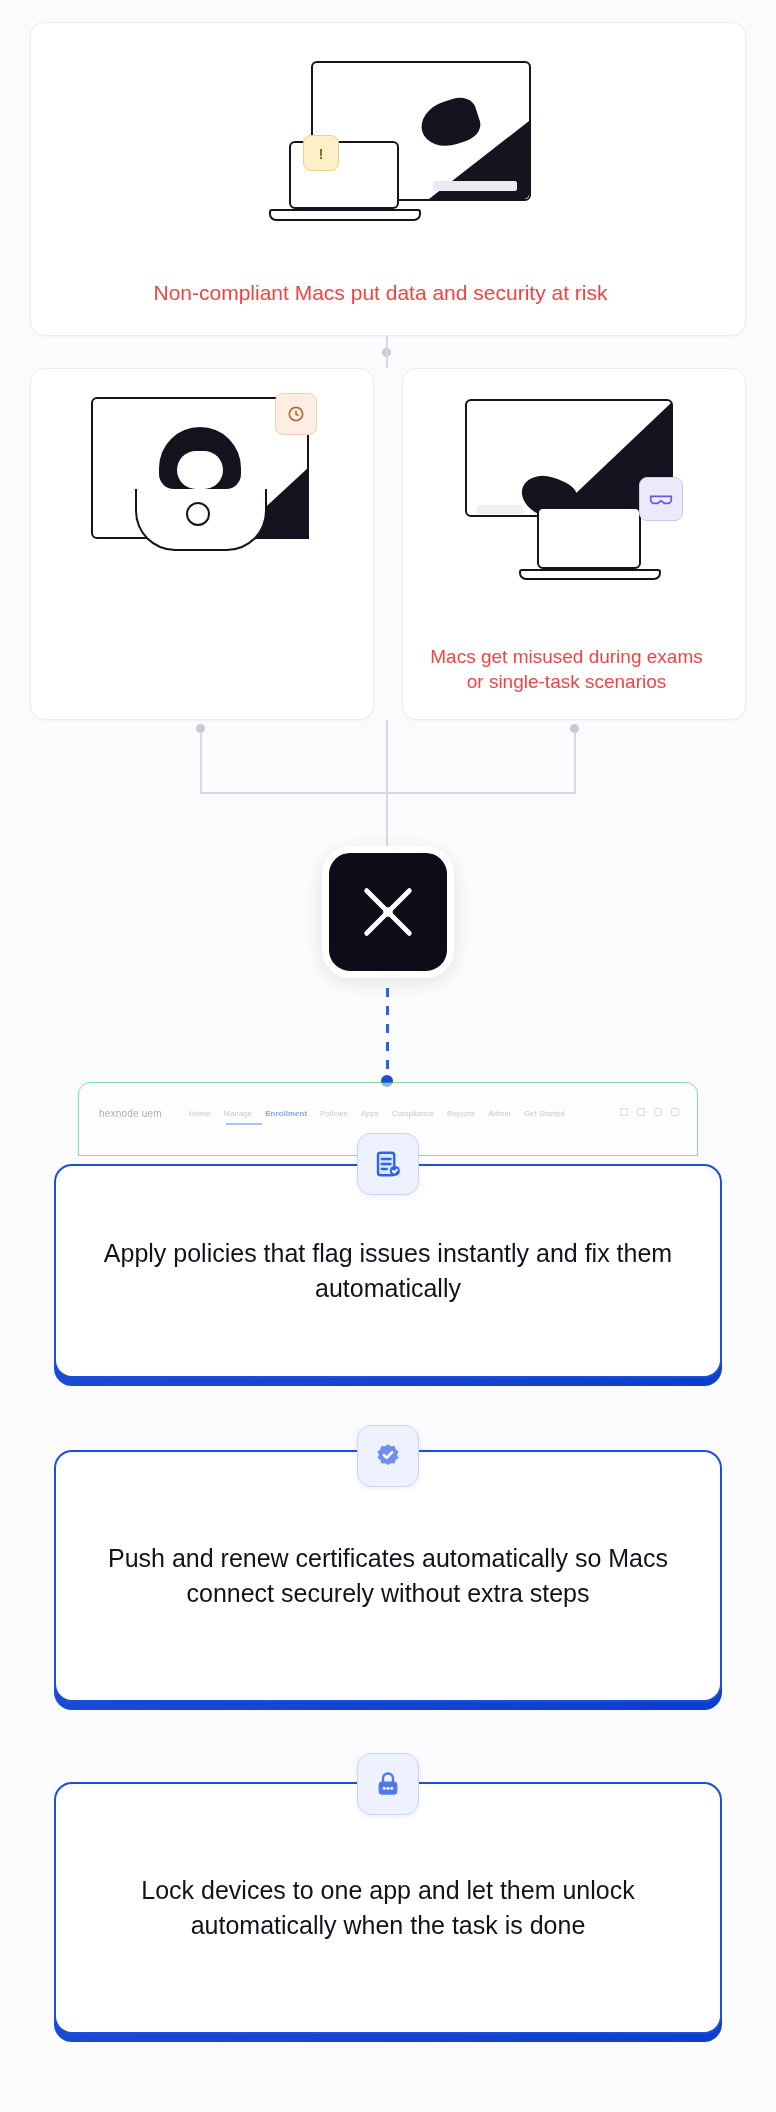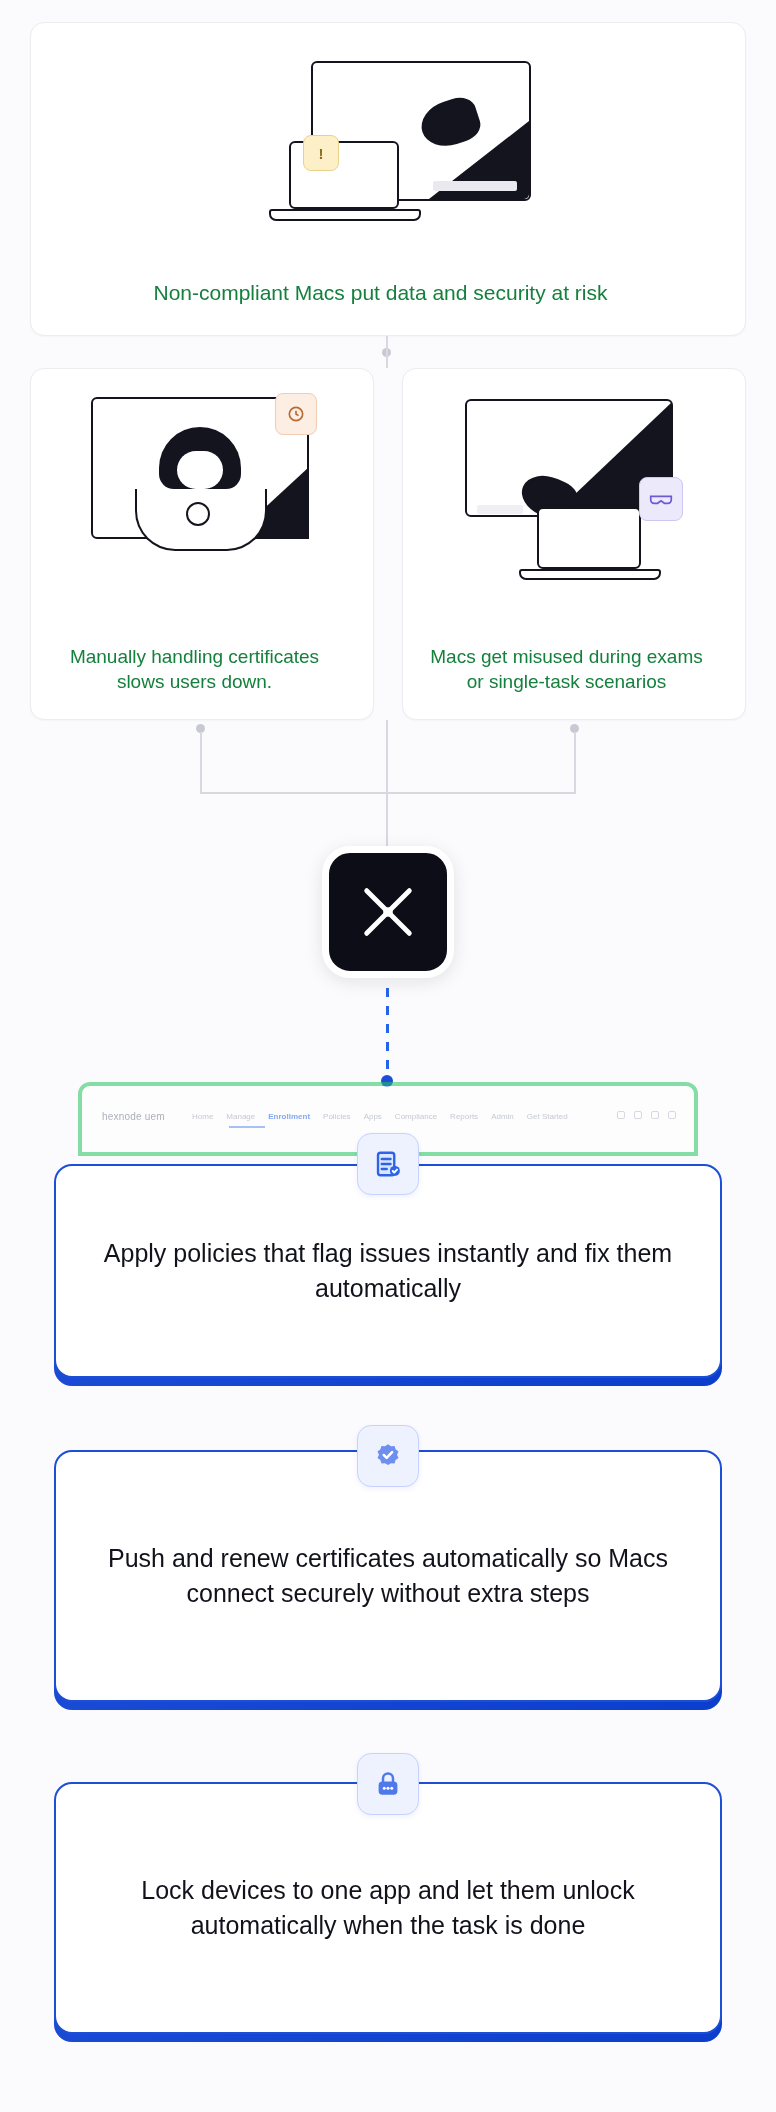--- a/index.html
+++ b/index.html
@@ -34,21 +34,21 @@
     width: 344px; height: 352px;
   }
   .card-mid-right {
     left: 402px; top: 368px;
     width: 344px; height: 352px;
   }
   .card-caption {
     position: absolute;
     left: 22px; right: 37px;
     text-align: center;
-    color: #15803d;
+    color: #ef4444;
     font-size: 20px;
     line-height: 1.35;
     font-family: "Liberation Sans", sans-serif;
   }
   .card-top .card-caption { bottom: 28px; font-size: 21px; }
   .card-mid-left .card-caption, .card-mid-right .card-caption { bottom: 24px; font-size: 19px; }
 
   
   .illo { position: absolute; }
 
@@ -113,21 +113,21 @@
     border-radius: 50%;
     background: #1d4ed8;
   }
 
   
   .console {
     position: absolute;
     left: 78px; top: 1082px;
     width: 620px; height: 74px;
     background: #ffffff;
-    border: 4px solid #22c55e;
+    border: 1px solid #22c55e;
     border-radius: 12px 12px 0 0;
     opacity: 0.55;
     overflow: hidden;
   }
   .console-brand {
     position: absolute; left: 20px; top: 25px;
     font-size: 10px; color: #6b7280; letter-spacing: .2px;
   }
   .console-nav {
     position: absolute; left: 110px; top: 26px;
@@ -221,21 +221,20 @@
 
       <div style="position:absolute;left:104px;top:120px;width:132px;height:62px;border:2px solid #14141e;border-top:none;border-radius:0 0 40px 40px;background:#fff;"></div>
       <div style="position:absolute;left:155px;top:133px;width:24px;height:24px;border:2px solid #14141e;border-radius:50%;background:#fff;"></div>
       <div class="badge-sq" style="left:244px;top:24px;width:42px;height:42px;background:#fdeee3;border:1px solid #efcdb4;">
         <svg width="20" height="20" viewBox="0 0 24 24" fill="none" stroke="#b96a34" stroke-width="2">
           <circle cx="12" cy="12" r="8"></circle>
             <path d="M12 8v4l3 2"></path>
         </svg>
       </div>
     </div>
-    <div class="card-caption">Manually handling certificates slows users down.</div>
   </div>
 
   <div class="card card-mid-right">
     <div class="illo" style="left:0;top:0;width:344px;height:230px;">
       <div class="mon-body" style="left:62px;top:30px;width:208px;height:118px;"></div>
       <div class="blob" style="left:150px;top:34px;width:118px;height:112px;clip-path:polygon(100% 0,0 100%,100% 100%);"></div>
       <div class="blob" style="left:118px;top:108px;width:56px;height:40px;border-radius:60% 40% 45% 55%;transform:rotate(24deg);"></div>
       <div class="mon-body" style="left:134px;top:138px;width:104px;height:62px;"></div>
       <div class="lap-base" style="left:116px;top:200px;width:142px;height:11px;"></div>
       <div style="position:absolute;left:74px;top:136px;width:46px;height:9px;background:#efeff4;border-radius:2px;"></div>

